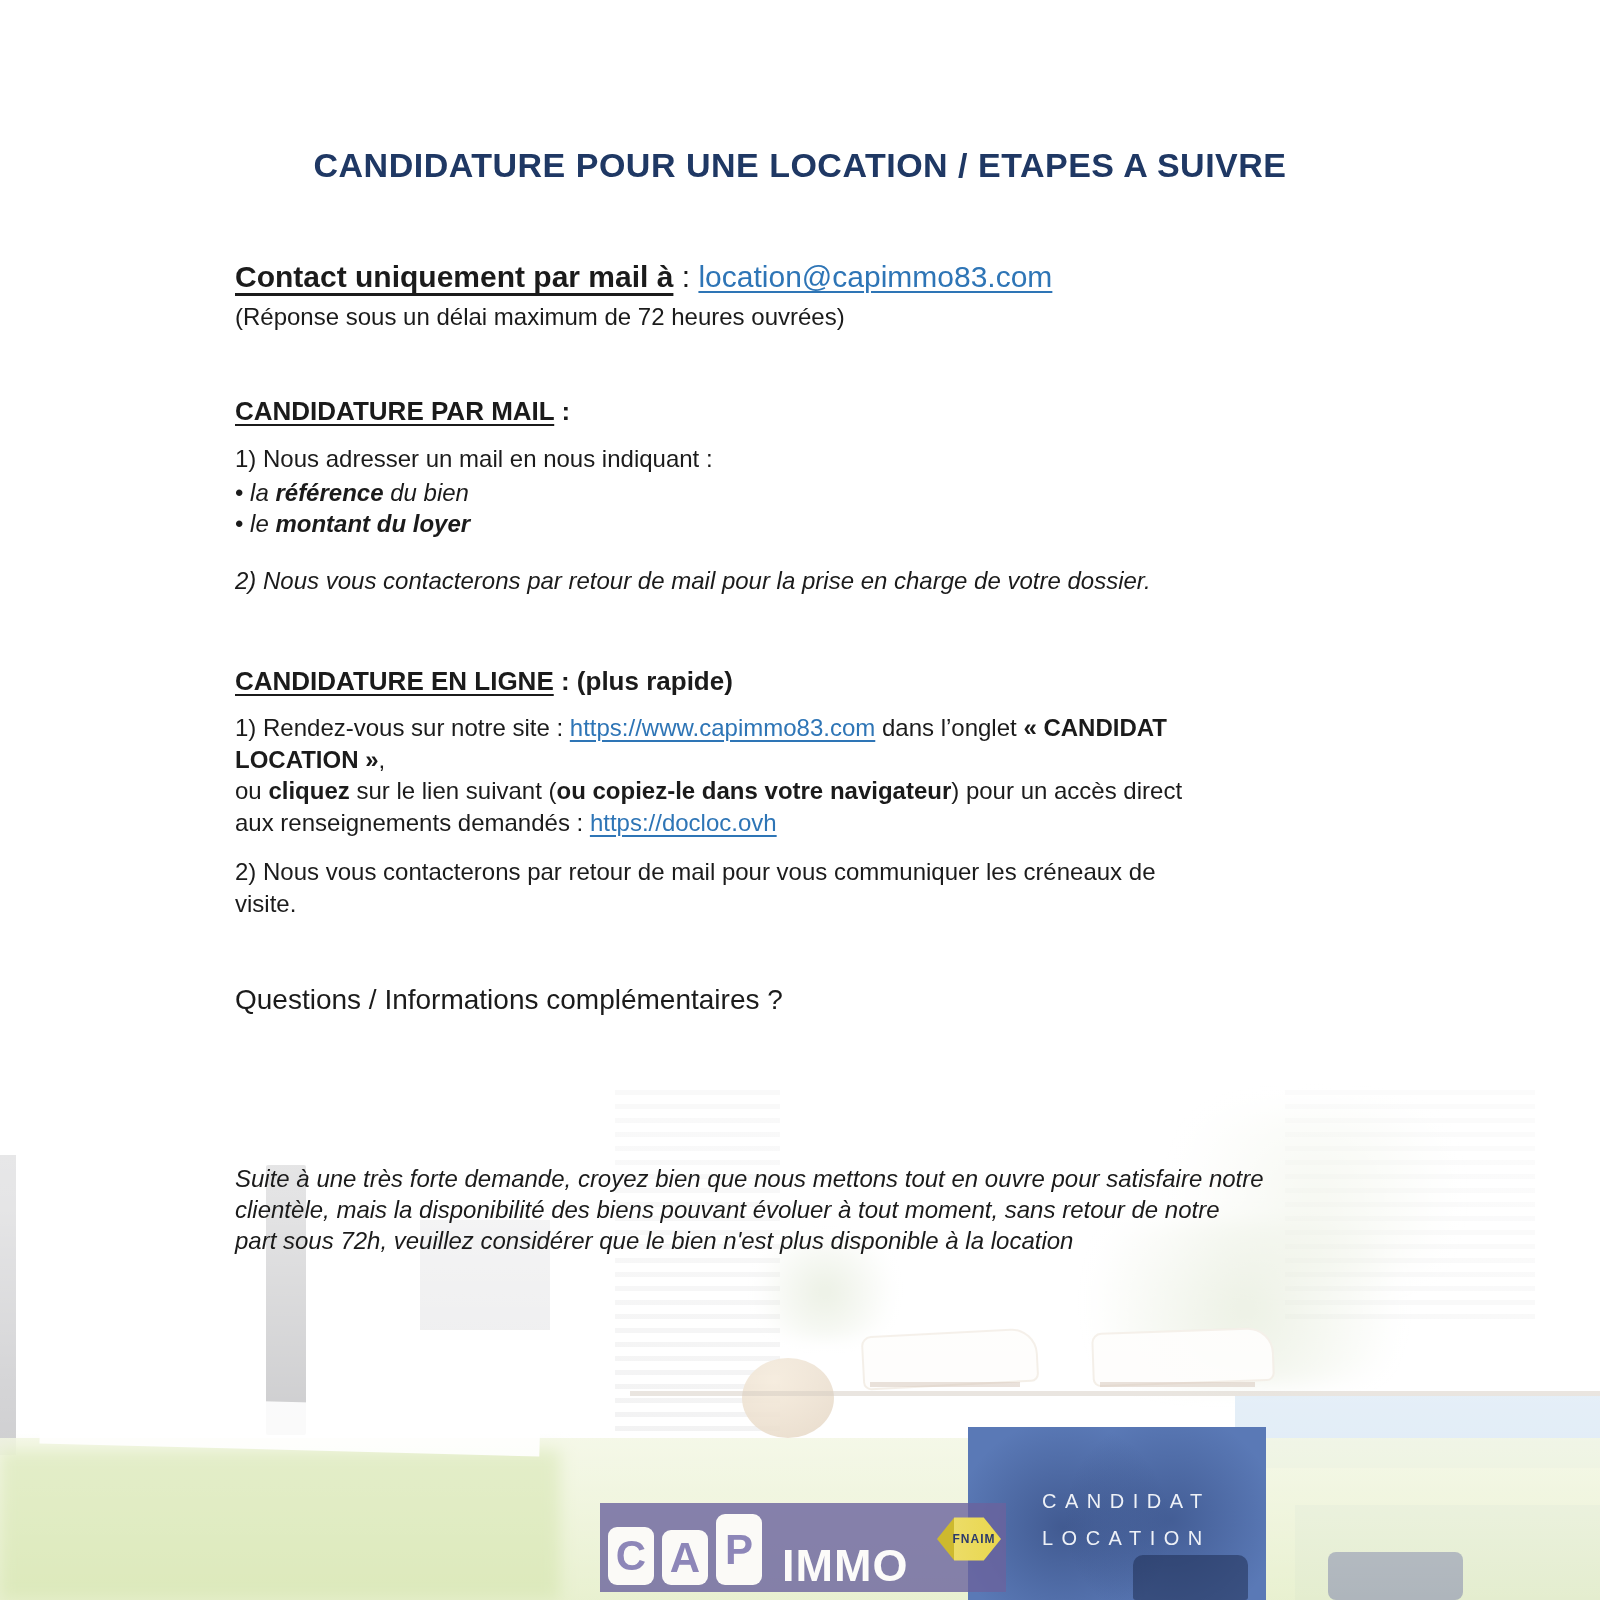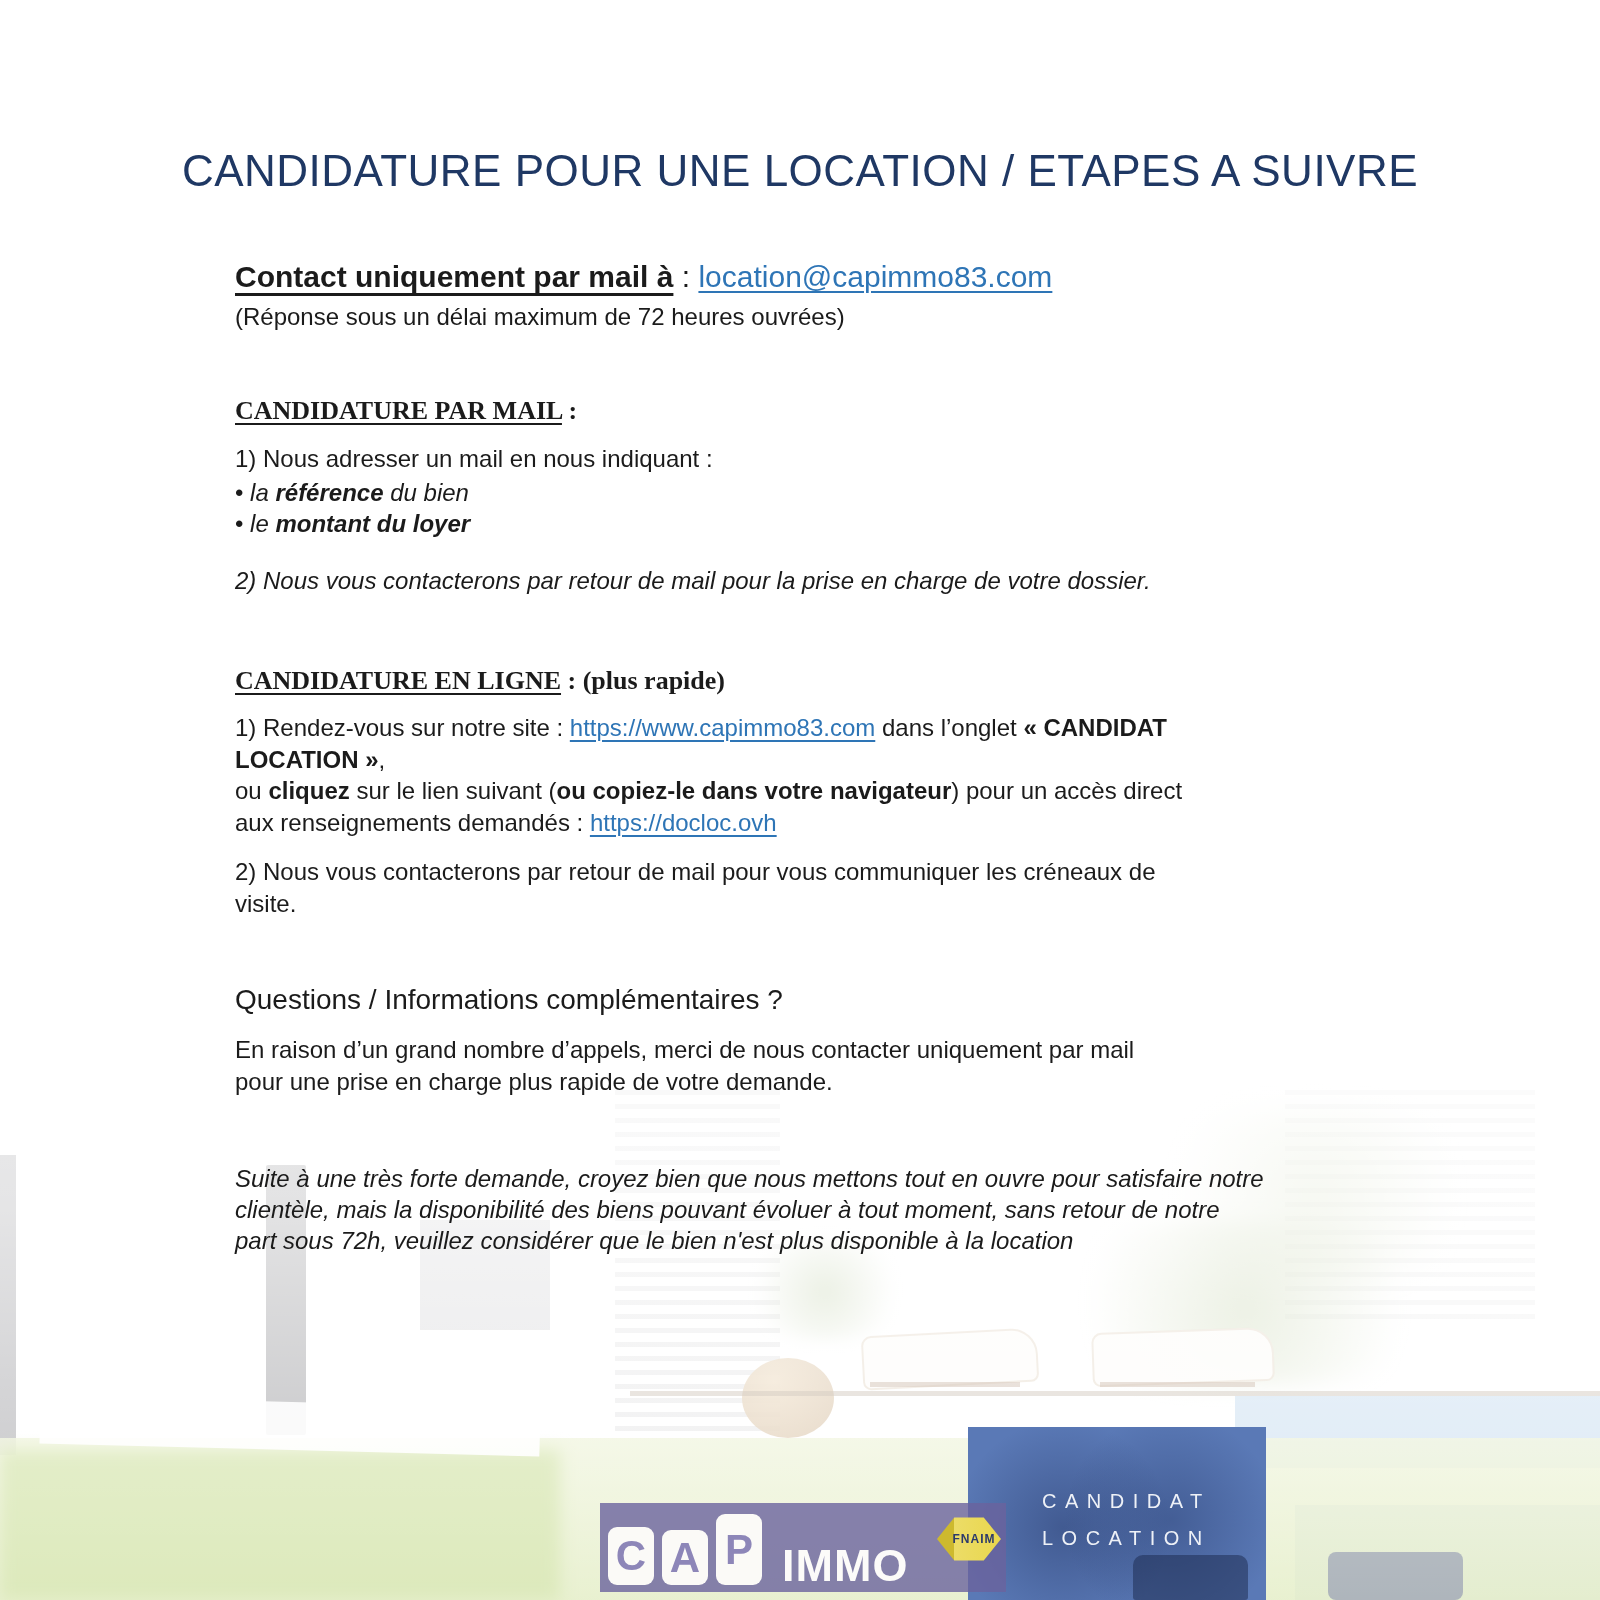--- a/index.html
+++ b/index.html
@@ -1,26 +1,26 @@
 <!DOCTYPE html>
 <html><head>
 <meta charset="utf-8">
 <style>
   html,body{margin:0;padding:0;background:#ffffff;}
   .page{position:relative;width:1600px;height:1600px;background:#ffffff;overflow:hidden;
         font-family:"Liberation Sans", sans-serif;color:#1b1b1b;}
   .abs{position:absolute;margin:0;}
   
-  .title{font-size:44px;font-weight:400;color:#1f3864;letter-spacing:.5px;white-space:nowrap;}
+  .title{font-size:34px;font-weight:700;color:#1f3864;letter-spacing:.5px;white-space:nowrap;}
   .contact{font-size:30px;white-space:nowrap;}
   .b{font-weight:700;}
   .i{font-style:italic;}
   .cu{text-decoration:underline;text-decoration-thickness:3px;text-underline-offset:6px;}
   .hu{text-decoration:underline;text-decoration-thickness:2px;text-underline-offset:4px;}
-  .h{font-size:26px;font-weight:700;white-space:nowrap;font-family:Liberation Serif, serif;}
+  .h{font-size:26px;font-weight:700;white-space:nowrap;}
   .body{font-size:24px;line-height:31.5px;}
   .q{font-size:28px;font-weight:400;white-space:nowrap;}
   .link{color:#2e75b6;text-decoration:underline;text-decoration-thickness:2px;text-underline-offset:4px;cursor:pointer;}
   .it{font-style:italic;}
   
   .photo{position:absolute;left:0;top:950px;width:1600px;height:650px;overflow:hidden;z-index:1;}
   .photo>div{position:absolute;}
   .edge-strip{left:0;top:205px;width:16px;height:300px;background:rgba(70,70,78,.7);}
   .pillar{left:266px;top:215px;width:40px;height:270px;background:rgba(55,55,62,.7);border-radius:2px;}
   .window-frame{left:420px;top:270px;width:130px;height:110px;background:rgba(100,100,108,.35);}
@@ -113,21 +113,20 @@
   <p class="abs body" style="top:565px;left:235px;z-index:3;font-style:italic;">2) Nous vous contacterons par retour de mail pour la prise en charge de votre dossier.</p>
 
   <p class="abs h" style="top:666px;left:235px;z-index:3;"><span class="hu">CANDIDATURE EN LIGNE</span><span> : </span><span class="b">(plus rapide)</span></p>
 
   <p class="abs body" style="top:712px;left:235px;width:1200px;z-index:3;"><span>1) Rendez-vous sur notre site : </span><a class="link">https://www.capimmo83.com</a><span> dans l’onglet </span><span class="b">« CANDIDAT</span><br><span class="b">LOCATION »</span><span>,</span><br><span>ou </span><span class="b">cliquez</span><span> sur le lien suivant (</span><span class="b">ou copiez-le dans votre navigateur</span><span>) pour un accès direct</span><br><span>aux renseignements demandés : </span><a class="link">https://docloc.ovh</a></p>
 
   <p class="abs body" style="top:856px;left:235px;width:1200px;z-index:3;"><span>2) Nous vous contacterons par retour de mail pour vous communiquer les créneaux de</span><br><span>visite.</span></p>
 
   <p class="abs q" style="top:984px;left:235px;z-index:3;">Questions / Informations complémentaires ?</p>
 
-  <p class="abs body" style="top:1034px;left:235px;width:1200px;z-index:3;"><span>En raison d’un grand nombre d’appels, merci de nous contacter uniquement par mail</span><br><span>pour une prise en charge plus rapide de votre demande.</span></p>
 
   <p class="abs body it" style="top:1163px;left:235px;width:1220px;line-height:31px;z-index:3;"><span>Suite à une très forte demande, croyez bien que nous mettons tout en ouvre pour satisfaire notre</span><br><span>clientèle, mais la disponibilité des biens pouvant évoluer à tout moment, sans retour de notre</span><br><span>part sous 72h, veuillez considérer que le bien n'est plus disponible à la location</span></p>
 
   <div class="abs panel" style="left:968px;top:1427px;width:298px;height:201px;">
     <div class="t1"></div>
     <div class="t2"></div>
     <div class="panel-dark"></div>
     <div class="panel-text" style="top:63px;">CANDIDAT</div>
     <div class="panel-text" style="top:100px;">LOCATION</div>
   </div>

